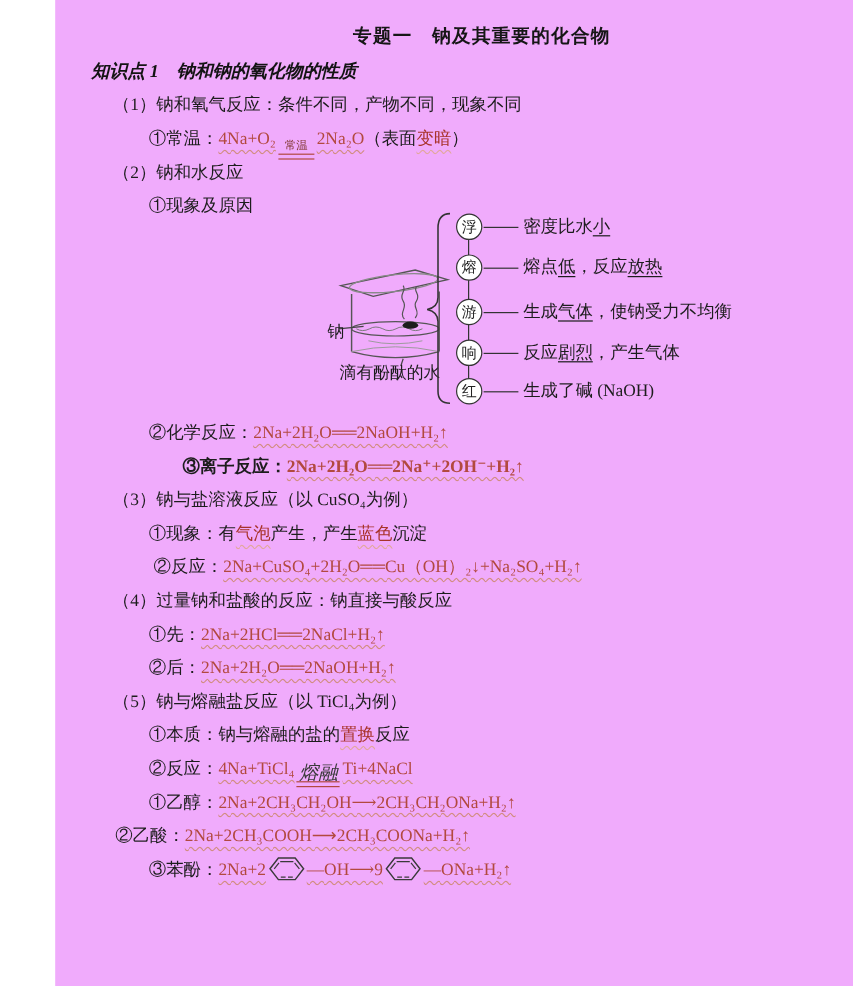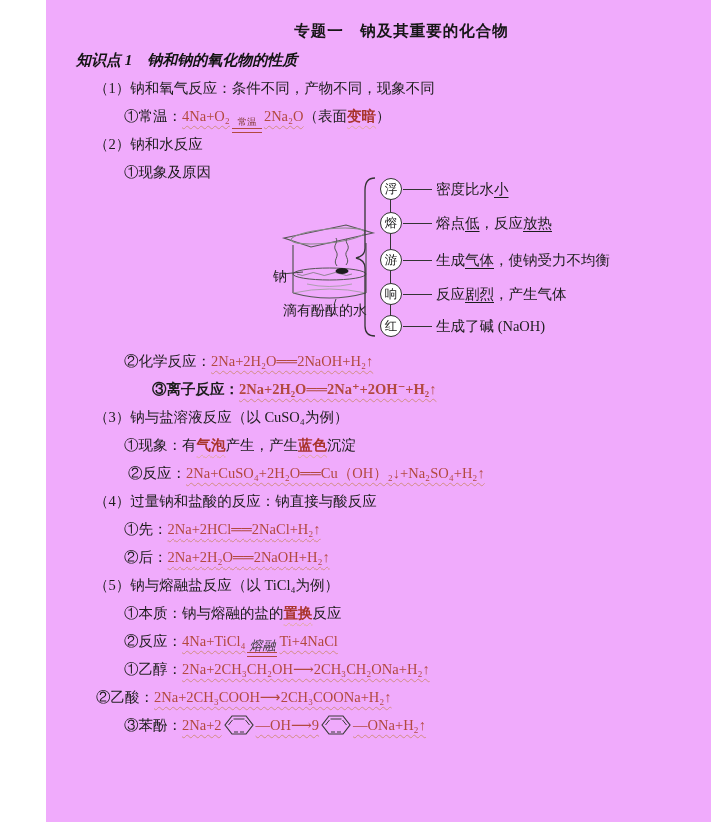--- a/index.html
+++ b/index.html
@@ -18,30 +18,30 @@
   .line.h2{font-weight:bold;font-size:15px;}
   .p{color:#1d1d1d;}
   .b{font-weight:bold;color:#141414;font-size:15px;}
   .u{text-decoration:underline;text-underline-offset:3px;}
   .eq{
     color:#b2493f;
     text-decoration:underline;text-decoration-style:wavy;text-decoration-color:#d28d82;
     text-decoration-thickness:1px;text-underline-offset:4px;
   }
   .hl{
-    color:#a8332a;font-weight:bold;
+    color:#a8332a;font-weight:normal;
     text-decoration:underline;text-decoration-style:wavy;text-decoration-color:#e2a79e;
     text-decoration-thickness:1px;text-underline-offset:4px;
   }
   .cond{
     display:inline-flex;flex-direction:column;align-items:center;justify-content:flex-end;
     vertical-align:-4px;margin:0 2px;min-width:30px;
   }
   .cond .ct{font-size:9.5px;line-height:10px;color:#7e342c;padding:0 2px;}
-  .cond.it .ct{font-style:italic;color:#3a3a3a;font-size:13px;}
+  .cond.it .ct{font-style:italic;color:#3a3a3a;font-size:16px;}
   .cond .cl{
     align-self:stretch;height:3px;margin-top:1px;
     border-top:1.4px solid #b2493f;border-bottom:1.4px solid #b2493f;
   }
   .benz{vertical-align:-7px;margin:0 1px;}
   
   .diagram{position:relative;height:161px;overflow:visible;}
   .dg-circle{
     position:absolute;left:334px;width:20px;height:20px;border:1.3px solid #333;
     border-radius:50%;text-align:center;line-height:20px;font-size:12.5px;

